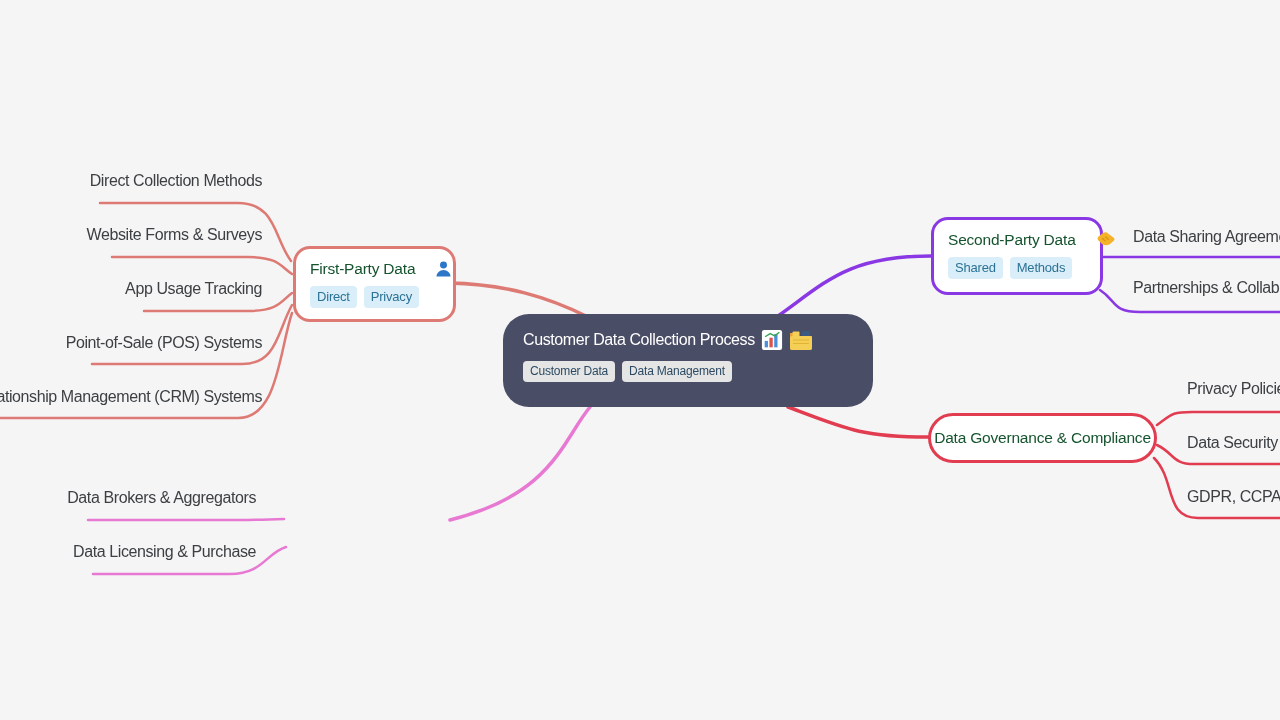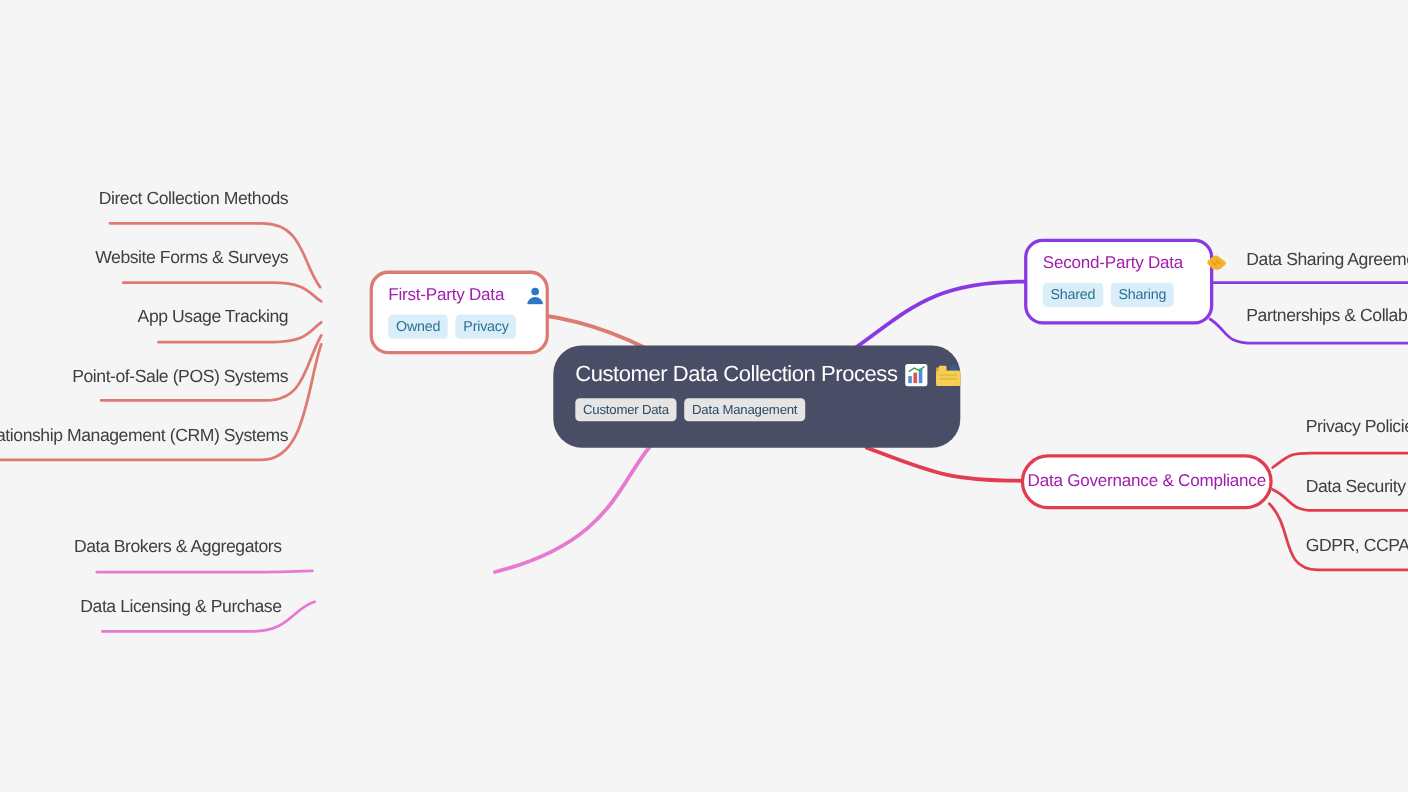--- a/index.html
+++ b/index.html
@@ -12,36 +12,36 @@
   svg.links path { fill:none; }
   .link-main  { stroke-width:3.5; stroke-linecap:round; }
   .link-child { stroke-width:2.5; stroke-linecap:round; }
 
   .node {
     position:absolute; background:#ffffff; border:3px solid #999;
     border-radius:17px; box-sizing:border-box; padding:11px 14px;
   }
   .node-title {
     display:flex; align-items:flex-start; gap:20px;
-    font-size:15.5px; color:#a21caf; letter-spacing:-0.2px; white-space:nowrap;
+    font-size:15.5px; color:#14532d; letter-spacing:-0.2px; white-space:nowrap;
   }
   .tags { display:flex; gap:7px; margin-top:8px; }
   .tag {
     background:#d9eef8; color:#2b7295; font-size:13px; line-height:1;
     padding:4px 7px 5px; border-radius:4px; letter-spacing:-0.2px; white-space:nowrap;
   }
 
   .root-node {
     position:absolute; left:503px; top:314px; width:370px; height:93px;
     background:#4a4d66; border-radius:26px; box-sizing:border-box;
     padding:15px 20px;
   }
   .root-title {
     display:flex; align-items:center; gap:6px;
-    color:#ffffff; font-size:20px; letter-spacing:-0.4px; white-space:nowrap;
+    color:#ffffff; font-size:16px; letter-spacing:-0.4px; white-space:nowrap;
   }
   .root-node .tags { margin-top:10px; }
   .root-node .tag { background:#e5e5e5; color:#2c4a63; font-size:12px; border-radius:4px; }
 
   .child-label {
     position:absolute; font-size:16px; line-height:20px; color:#3d4043;
     letter-spacing:-0.4px; white-space:nowrap;
   }
   .align-right { text-align:right; }
 
@@ -104,32 +104,32 @@
           <path d="M4 11 h16 M4 14.5 h16" stroke="#e2b433" stroke-width="1.2"></path>
         </svg>
       </span>
     </div>
     <div class="tags">
       <span class="tag">Customer Data</span>
       <span class="tag">Data Management</span>
     </div>
   </div>
 
-  <div class="node" style="left: 293px; top: 246px; width: 163px; height: 76px; border-color: rgb(221, 122, 116); margin-left: 43px;">
+  <div class="node" style="left: 293px; top: 246px; width: 163px; height: 76px; border-color: rgb(221, 122, 116);">
     <div class="node-title">
       <span>First-Party Data</span>
       <span class="icon">
         <svg width="17" height="17" viewBox="0 0 18 18">
           <circle cx="9" cy="5.3" r="3.7" fill="#2e77c8"></circle>
           <path d="M1.5 17.5 a7.5 6.8 0 0 1 15 0 z" fill="#2e77c8"></path>
         </svg>
       </span>
     </div>
     <div class="tags">
-      <span class="tag">Owned</span>
+      <span class="tag">Direct</span>
       <span class="tag">Privacy</span>
     </div>
   </div>
 
   <div class="child-label align-right" style="left:-420px; top:171px; width:682px;">Direct Collection Methods</div>
   <div class="child-label align-right" style="left:-420px; top:225px; width:682px;">Website Forms &amp; Surveys</div>
   <div class="child-label align-right" style="left:-420px; top:279px; width:682px;">App Usage Tracking</div>
   <div class="child-label align-right" style="left:-420px; top:333px; width:682px;">Point-of-Sale (POS) Systems</div>
   <div class="child-label align-right" style="left:-420px; top:387px; width:682px;">Customer Relationship Management (CRM) Systems</div>
 
@@ -138,21 +138,21 @@
       <span>Second-Party Data</span>
       <span class="icon">
         <svg width="20" height="16" viewBox="0 0 20 16">
           <path d="M2 6 L7 2 Q10 0.5 12 2.5 L18 7 Q19 8 18 9.5 L14 13 Q10 15.5 6 13 L2 9 Q1 7.5 2 6 Z" fill="#f3b229"></path>
           <path d="M6 7 l3.5 3.2 M9.2 5.5 l3.4 3.2" stroke="#d99510" stroke-width="1.2"></path>
         </svg>
       </span>
     </div>
     <div class="tags">
       <span class="tag">Shared</span>
-      <span class="tag">Sharing</span>
+      <span class="tag">Methods</span>
     </div>
   </div>
 
   <div class="child-label" style="left:1133px; top:227px;">Data Sharing Agreements</div>
   <div class="child-label" style="left:1133px; top:278px;">Partnerships &amp; Collaborations</div>
 
   <div class="node" style="left: 928px; top: 413px; width: 229px; height: 50px; border-radius: 25px; display: flex; align-items: center; justify-content: center; padding: 0px; border-color: rgb(226, 60, 80);">
     <div class="node-title">
       <span>Data Governance &amp; Compliance</span>
     </div>

